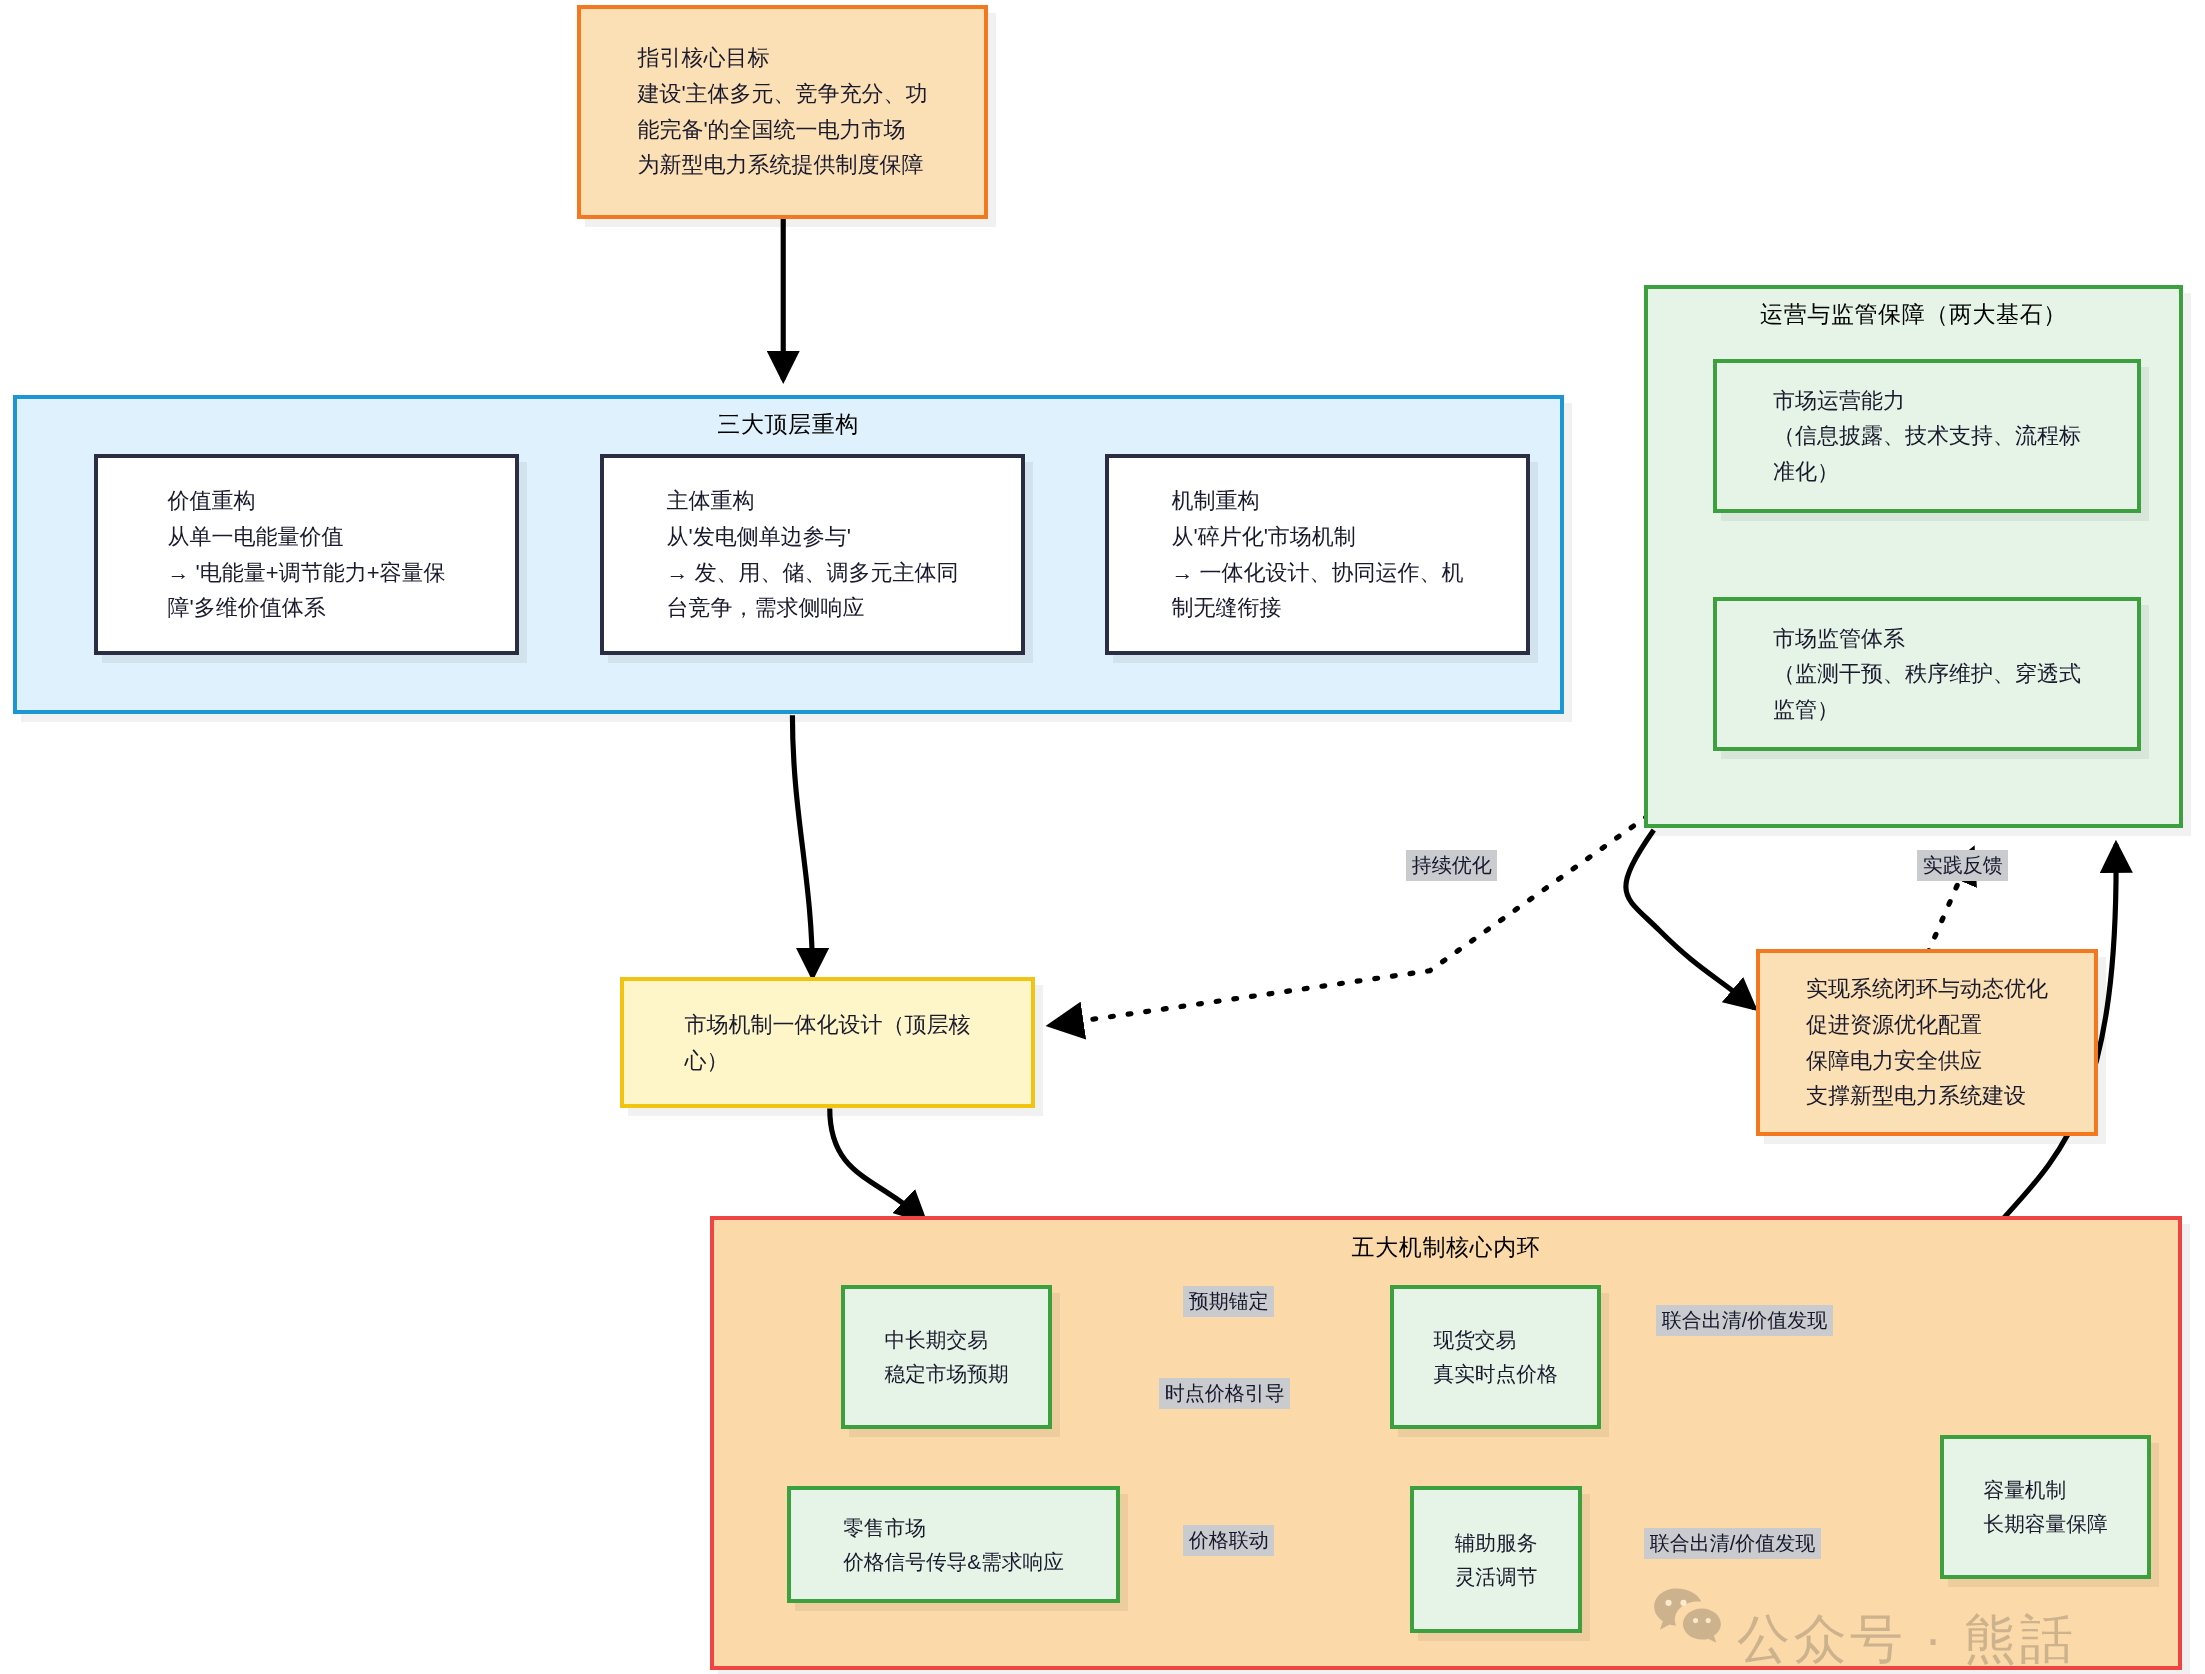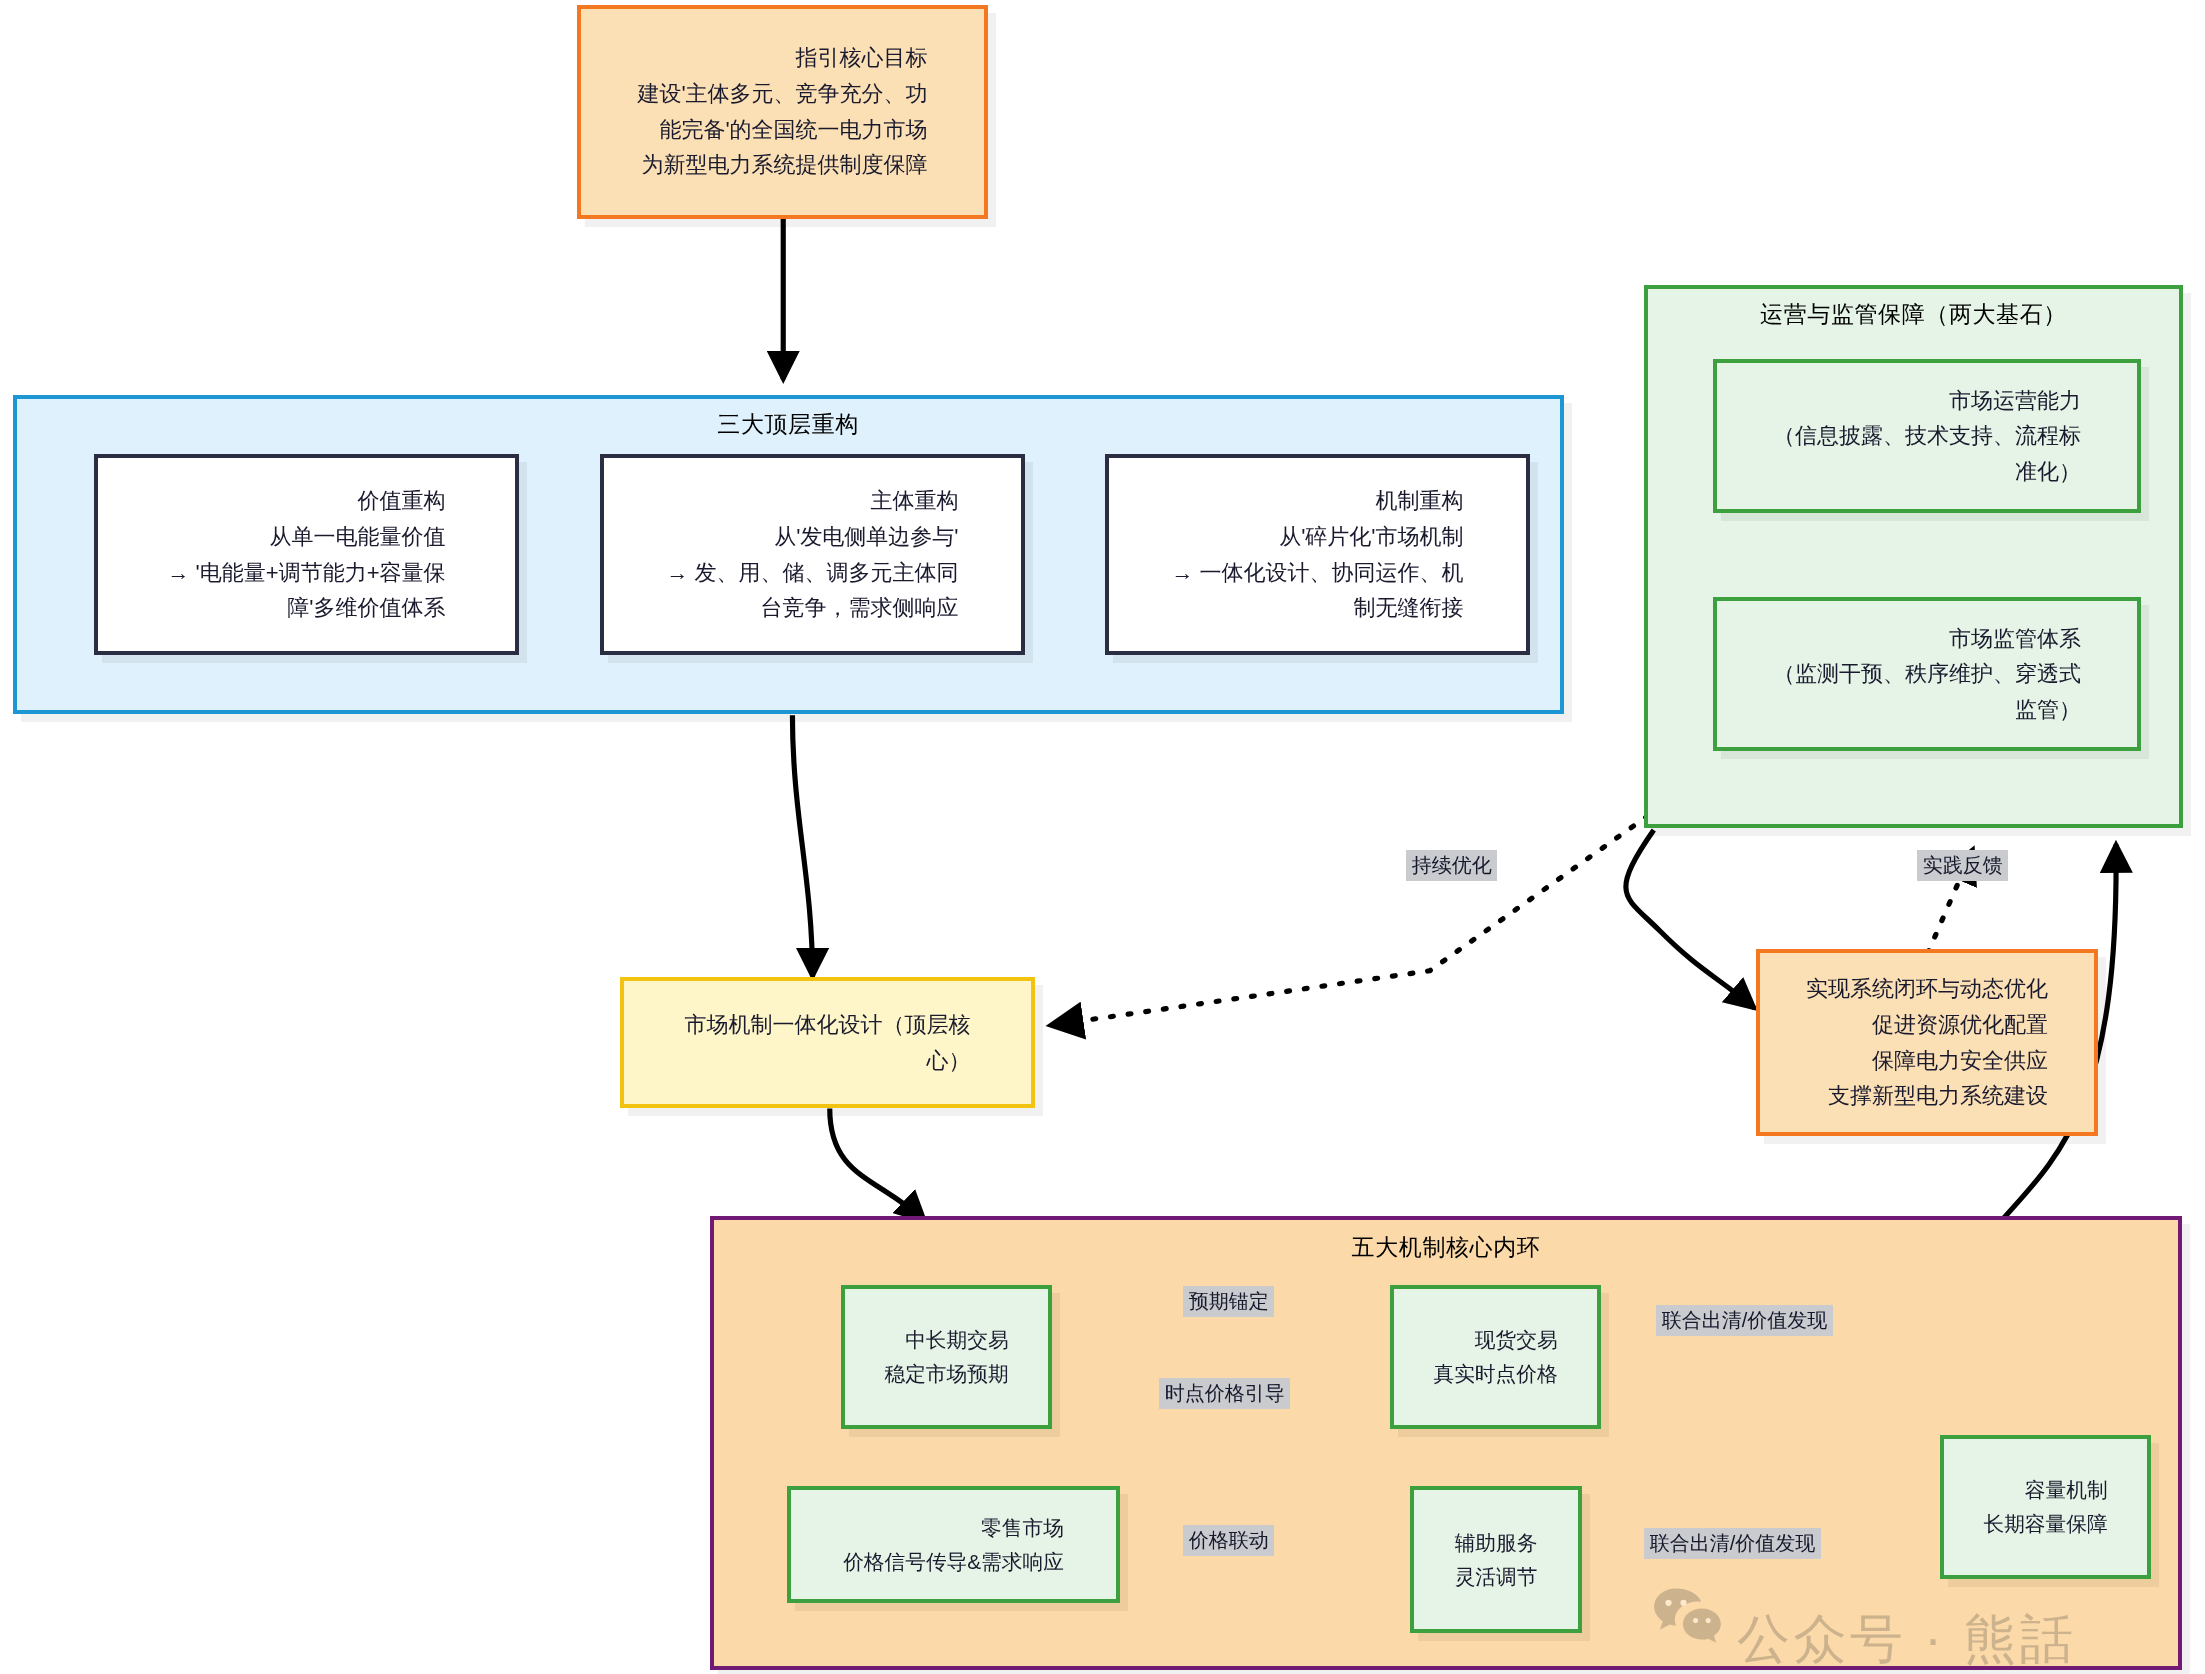--- a/index.html
+++ b/index.html
@@ -15,21 +15,21 @@
     overflow:hidden;
   }
   
   .node{
     position:absolute;
     box-sizing:border-box;
     display:flex;
     flex-direction:column;
     align-items:center;
     justify-content:center;
-    text-align:right;
+    text-align:left;
     line-height:1.62;
     white-space:pre-line;
     box-shadow:8px 8px 0 0 rgba(0,0,0,0.055);
   }
   
   .container{
     position:absolute;
     box-sizing:border-box;
     box-shadow:8px 8px 0 0 rgba(0,0,0,0.055);
   }
@@ -44,21 +44,21 @@
   .blue-container{
     background:#DFF1FC;
     border:4px solid #1C97D4;
   }
   .green-container{
     background:#E5F4E6;
     border:4px solid #3DA03F;
   }
   .orange-container{
     background:#FBD9A8;
-    border:4px solid #701a75;
+    border:4px solid #ef4444;
   }
   
   .n-orange{
     background:#FCE0B5;
     border:4px solid #F4781F;
     font-size:22px;
   }
   .n-dark{
     background:#FFFFFF;
     border:4px solid #2B2D42;

